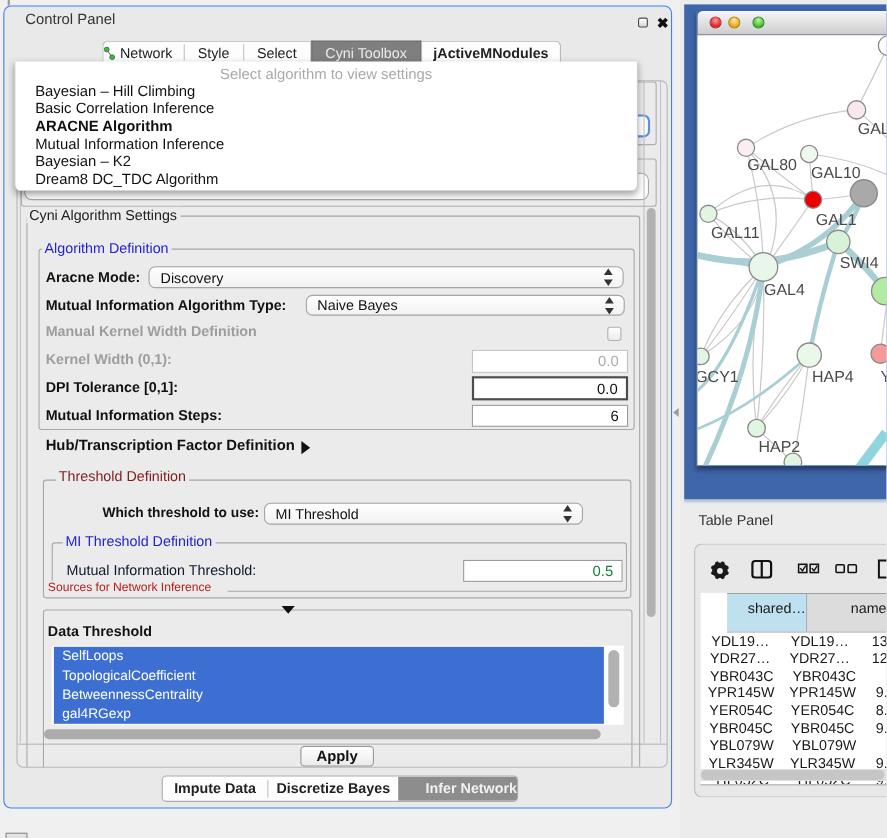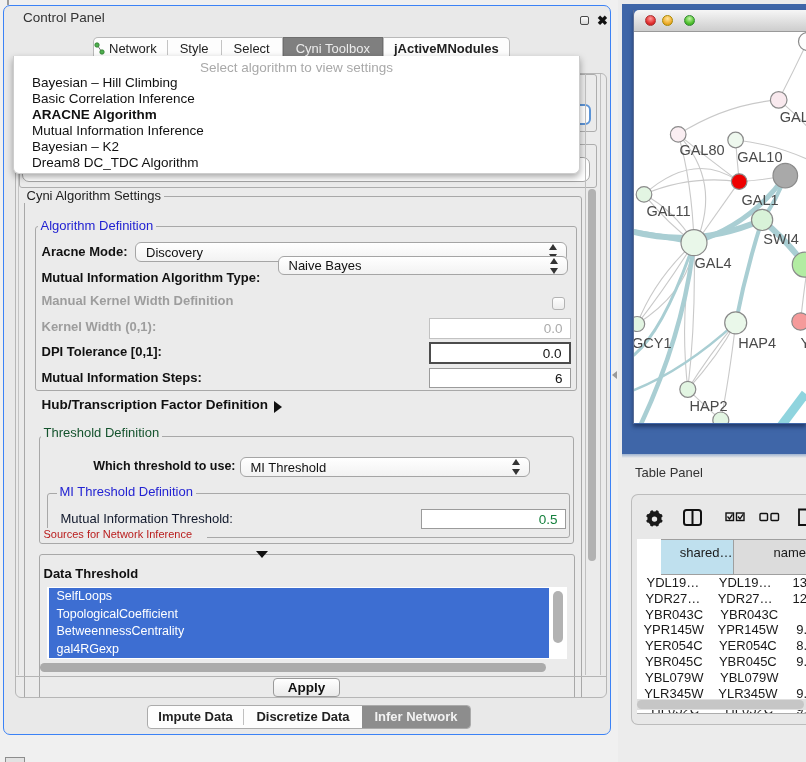--- a/index.html
+++ b/index.html
@@ -49,42 +49,42 @@
     <div class="abs" style="left:19px;top:152px;width:542px;height:165px;border:1px solid #a8a8a8;border-radius:3px;"></div>
     <div class="abs" style="left:22px;top:143.5px;background:#ebebeb;padding:0 3px;font-size:13px;color:#2222d2;">Algorithm Definition</div>
 
     <div class="abs lbl" style="left:26px;top:170px;font-size:13px;font-weight:bold;color:#111;">Aracne Mode:</div>
     <div class="combo abs" style="left:119.5px;top:168px;width:432px;height:20px;">
         <span class="ctext">Discovery</span>
         <span class="step"></span>
       </div>
 
     <div class="abs lbl" style="left:26px;top:196px;font-size:13px;font-weight:bold;color:#111;">Mutual Information Algorithm Type:</div>
-    <div class="combo abs" style="left:262px;top:182px;width:290px;height:19px;">
+    <div class="combo abs" style="left:262px;top:194px;width:290px;height:19px;">
         <span class="ctext">Naive Bayes</span>
         <span class="step"></span>
       </div>
 
     <div class="abs lbl" style="left:26px;top:219px;font-size:13px;font-weight:bold;color:#9d9d9d;">Manual Kernel Width Definition</div>
     <div class="abs" style="left:536px;top:223px;width:13px;height:13px;border:1px solid #b3b3b3;border-radius:3px;background:linear-gradient(#fefefe,#ececec);"></div>
 
     <div class="abs lbl" style="left:26px;top:245px;font-size:13px;font-weight:bold;color:#9d9d9d;">Kernel Width (0,1):</div>
     <div class="abs field" style="left:413px;top:243.5px;width:142px;height:21px;border:1px solid #c2c2c2;color:#ababab;">0.0</div>
 
     <div class="abs lbl" style="left:26px;top:270px;font-size:13px;font-weight:bold;color:#111;">DPI Tolerance [0,1]:</div>
     <div class="abs field" style="left:413px;top:268px;width:142px;height:22px;border:2px solid #4c4c4c;color:#111;">0.0</div>
 
     <div class="abs lbl" style="left:26px;top:296px;font-size:13px;font-weight:bold;color:#111;">Mutual Information Steps:</div>
     <div class="abs field" style="left:413px;top:294px;width:142px;height:20px;border:1px solid #9b9b9b;color:#111;">6</div>
 
     <div class="abs lbl" style="left:26px;top:323px;font-size:13.5px;font-weight:bold;color:#111;">Hub/Transcription Factor Definition</div>
     <div class="abs" style="left:258px;top:327px;width:0;height:0;border-left:8px solid #111;border-top:6px solid transparent;border-bottom:6px solid transparent;"></div>
 
     <div class="abs" style="left:23px;top:362px;width:535px;height:108px;border:1px solid #a8a8a8;border-radius:3px;"></div>
-    <div class="abs" style="left:25px;top:351px;background:#ebebeb;padding:0 3px;font-size:13px;color:#14532d;">Threshold Definition</div>
+    <div class="abs" style="left:35px;top:351px;background:#ebebeb;padding:0 3px;font-size:13px;color:#7f1d1d;">Threshold Definition</div>
 
     <div class="abs lbl" style="left:70px;top:384.5px;width:150px;text-align:right;font-size:12.5px;font-weight:bold;color:#111;">Which threshold to use:</div>
     <div class="combo abs" style="left:224px;top:383px;width:290px;height:20px;">
         <span class="ctext">MI Threshold</span>
         <span class="step"></span>
       </div>
 
     <div class="abs" style="left:31px;top:419px;width:523px;height:45px;border:1px solid #a8a8a8;border-radius:3px;"></div>
     <div class="abs" style="left:41px;top:410px;background:#ebebeb;padding:0 3px;font-size:13px;color:#2222d2;">MI Threshold Definition</div>
 
@@ -107,22 +107,22 @@
     <div class="abs" style="left:569.5px;top:0;width:1px;height:601px;background:#c0c0c0;"></div>
     <div class="abs" style="left:572px;top:115px;width:8px;height:372px;background:#b2b2b2;border-radius:4px;"></div>
     <div class="abs" style="left:584px;top:0;width:1px;height:601px;background:#c0c0c0;"></div>
 
     <div class="abs" style="left:257.5px;top:604px;width:67px;height:19px;background:linear-gradient(#ffffff,#eaeaea);border:1px solid #9a9a9a;border-radius:4px;text-align:center;font-size:13.5px;font-weight:bold;color:#111;line-height:17px;">Apply</div>
   </div>
 
   <div class="abs" style="left:143px;top:699px;height:24px;display:flex;background:#fdfdfd;border:1px solid #ababab;border-radius:4px;font-size:13px;font-weight:bold;color:#222;overflow:hidden;">
     <div style="width:95px;text-align:center;padding-top:2.5px;">Impute Data</div>
     <div style="width:1px;background:#c0c0c0;margin:3px 0;"></div>
-    <div style="width:118px;text-align:center;padding-top:2.5px;">Discretize Data</div>
-    <div style="width:108px;background:#8d8d8d;color:#f2f2f2;text-align:center;padding-top:2.5px;">Infer Network</div>
+    <div style="width:118px;text-align:center;padding-top:2.5px;">Discretize Bayes</div>
+    <div style="width:108px;background:#8d8d8d;color:#f2f2f2;text-align:right;padding-top:2.5px;">Infer Network</div>
   </div>
 </div>
 
 <div class="abs" style="left:5px;top:757px;width:20px;height:10px;border:1px solid #8d8d8d;background:#e2e2e2;"></div>
 
 <div class="abs" style="left:13px;top:56px;width:567px;height:118px;background:#fff;border:1px solid #cdcdcd;border-top:none;border-radius:0 0 6px 6px;box-shadow:0 3px 7px rgba(0,0,0,0.35);font-size:13.5px;color:#111;">
   <div style="text-align:center;color:#a9a9a9;padding-top:4px;height:18.5px;">Select algorithm to view settings</div>
   <div style="padding-left:18px;line-height:16px;">Bayesian – Hill Climbing<br>Basic Correlation Inference<br><b>ARACNE Algorithm</b><br>Mutual Information Inference<br>Bayesian – K2<br>Dream8 DC_TDC Algorithm</div>
 </div>
 

